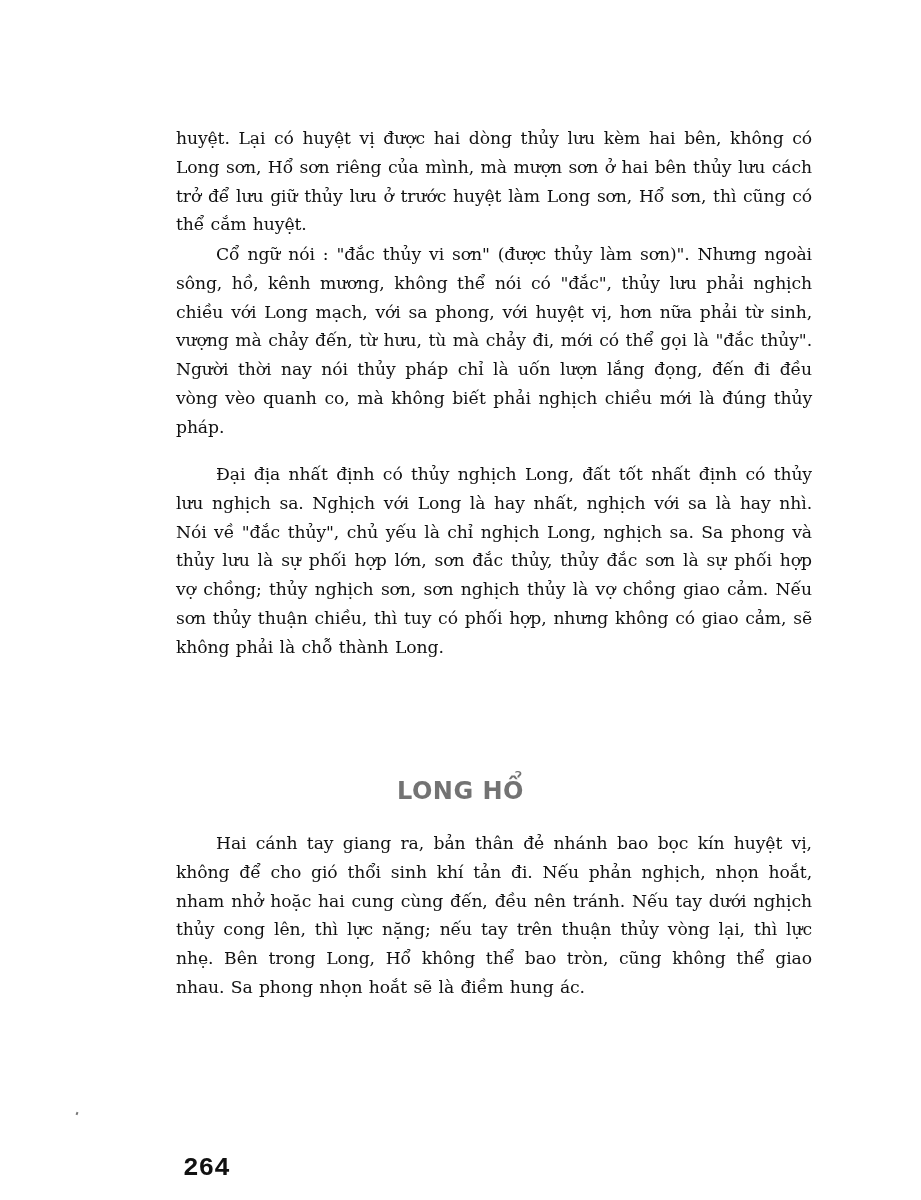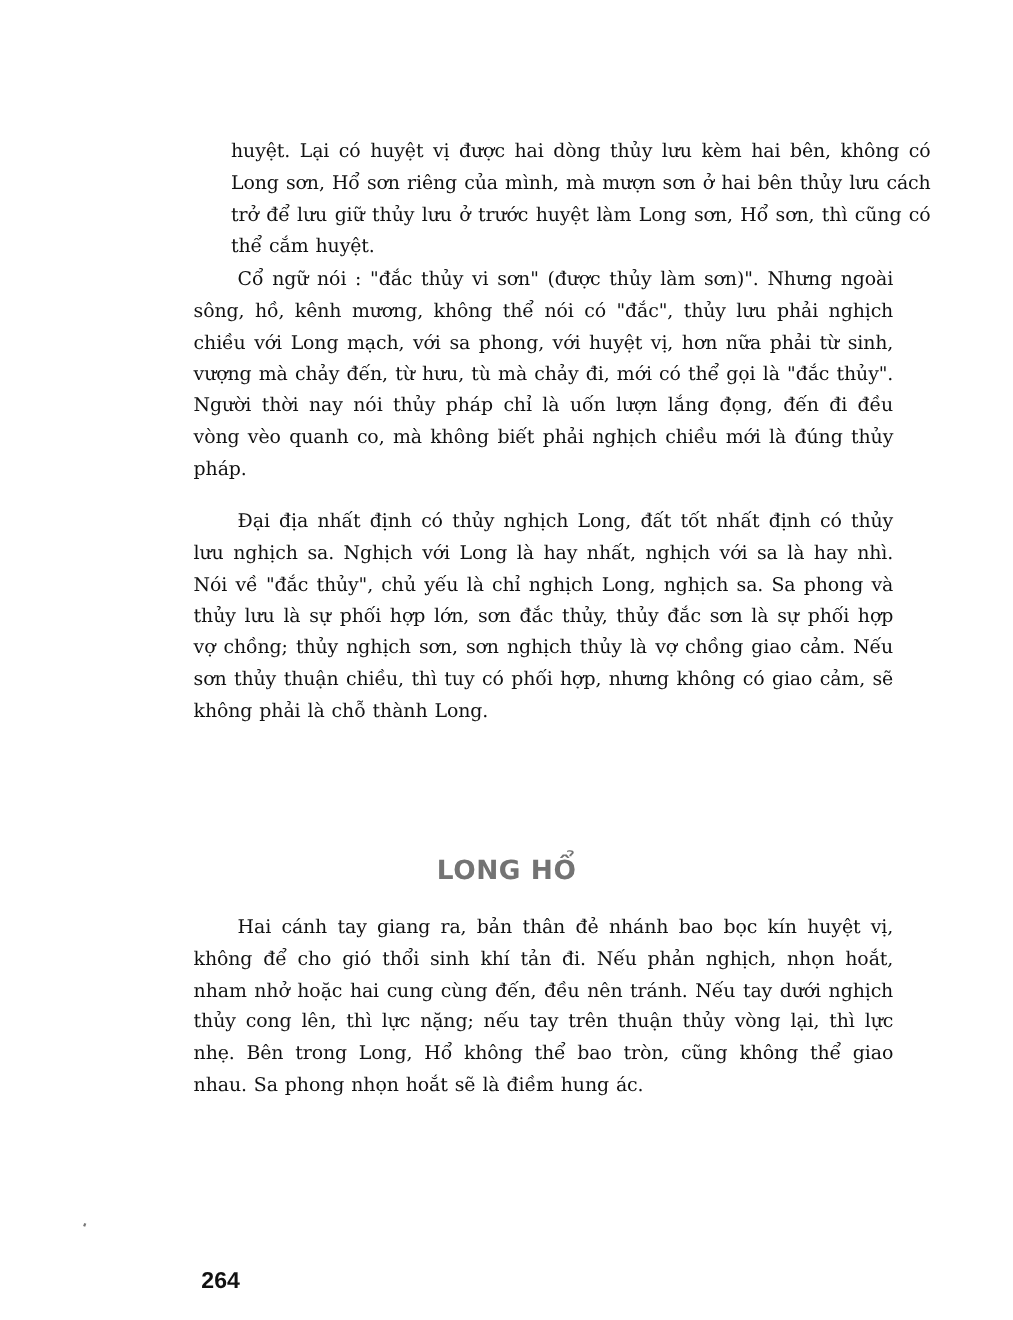--- a/index.html
+++ b/index.html
@@ -30,43 +30,43 @@
       text-align: justify;
       letter-spacing: -0.1px;
       word-spacing: 1px;
     }
     .text-block p {
       margin: 0;
       text-align: justify;
       text-align-last: left;
     }
     .indent { text-indent: 40px; }
-    #para1 { top: 124px; margin-left: 34px; }
+    #para1 { top: 124px; }
     #para2 { top: 240px; }
     #para3 { top: 460px; }
     #para4 { top: 829px; }
     .heading {
       position: absolute;
       left: 0;
       width: 921px;
       top: 757px;
       text-align: center;
       font-family: "DejaVu Sans", "Liberation Sans", sans-serif;
       font-weight: bold;
       font-size: 24px;
       letter-spacing: 0.5px;
       color: #737373;
     }
     .page-number {
       position: absolute;
       left: 183px;
       top: 1153px;
-      font-family: Liberation Sans, sans-serif;
+      font-family: Liberation Mono, monospace;
       font-weight: bold;
-      font-size: 21px;
+      font-size: 26px;
       color: #111;
     }
     .speck {
       position: absolute;
       left: 76px;
       top: 1112px;
       width: 2px;
       height: 3px;
       background: #777;
       transform: rotate(20deg);

